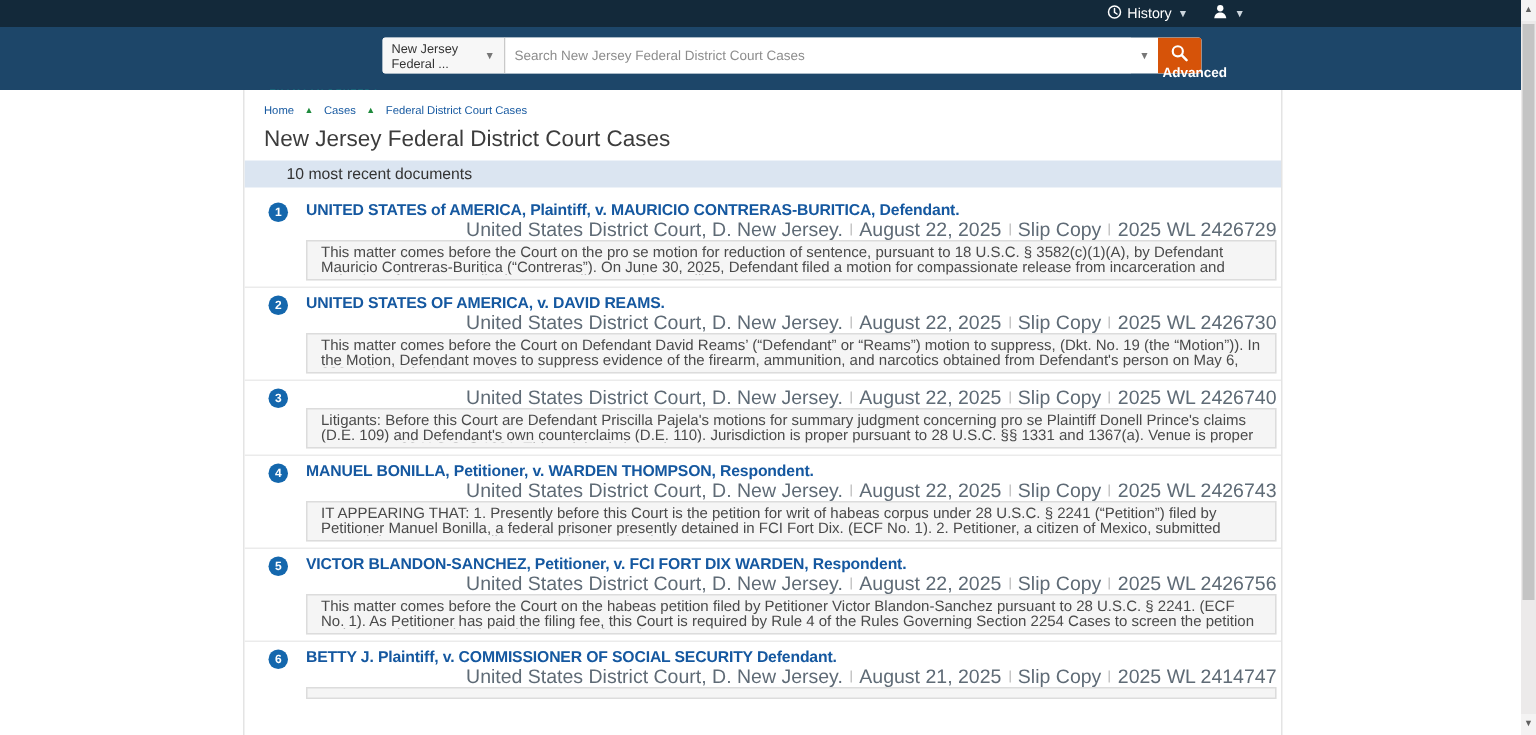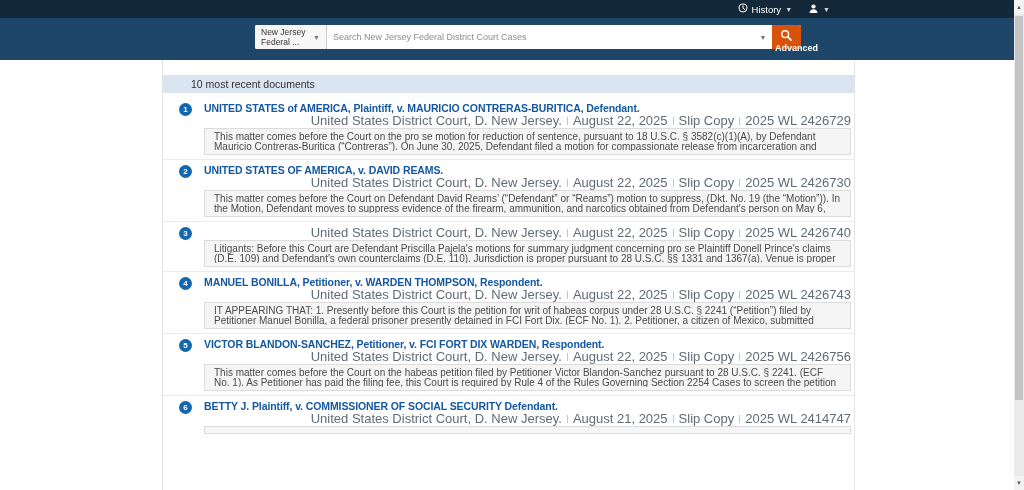--- a/index.html
+++ b/index.html
@@ -18,21 +18,21 @@
   .topbar .item + .item{margin-left:16px;}
   .chev{font-size:7px; color:#cdd6de; line-height:1;}
 
   
   .header{height:42px; background:var(--header-navy); position:relative;}
   .brand{position:absolute; left:180px; top:22px; color:#14b8a6; line-height:1; cursor:pointer;margin-top:20px;}
   .brand-small{font-size:6px; font-weight:bold; letter-spacing:0.8px; display:block;}
   .brand-large{font-size:15px; font-weight:bold; letter-spacing:0.6px; display:block; margin-top:3px;}
   .search-group{position:absolute; left:255px; top:7px; height:24px; width:546px; display:flex;
     background:#fff; border-radius:2px; overflow:hidden;}
-  .scope{width:72px; background:#f7f7f7; border-right:1px solid #c9c9c9; display:flex;
+  .scope{width:82px; background:#f7f7f7; border-right:1px solid #c9c9c9; display:flex;
     align-items:center; justify-content:space-between; padding:0 6px; font-size:8.5px; color:#333; cursor:pointer;}
   .scope .chev{color:#777;}
   .search-input{flex:1; border:none; outline:none; font-size:9px; padding:0 6px; color:#333;
     font-family:"Liberation Sans", sans-serif;}
   .search-input::placeholder{color:#8d8d8d;}
   .input-chev{width:18px; display:flex; align-items:center; justify-content:center; color:#777; cursor:pointer;}
   .search-btn{width:29px; background:var(--accent-orange); border:none; display:flex;
     align-items:center; justify-content:center; cursor:pointer;}
   .advanced{position:absolute; left:775px; top:25px; color:#fff; font-size:9px; font-weight:bold; cursor:pointer;}
 
@@ -118,21 +118,29 @@
             <circle cx="8" cy="8" r="5.2" fill="none" stroke="#fff" stroke-width="2.2"></circle>
             <line x1="12" y1="12" x2="17" y2="17" stroke="#fff" stroke-width="2.6" stroke-linecap="round"></line>
           </svg>
       </span>
     </button>
   </div>
   <span class="advanced">Advanced</span>
 </div>
 
 <div class="content">
-
+  <div class="breadcrumb">
+    <span class="crumb">Home</span>
+    <span class="crumb-caret">▲</span>
+    <span class="crumb">Cases</span>
+    <span class="crumb-caret">▲</span>
+    <span class="crumb">Federal District Court Cases</span>
+  </div>
+
+  <h1 class="page-title">New Jersey Federal District Court Cases</h1>
 
 
   <div class="section-bar">10 most recent documents</div>
 
   <div class="results">
   <div class="result">
     <div class="badge">1</div>
     <div class="result-body">
       <span class="result-title">UNITED STATES of AMERICA, Plaintiff, v. MAURICIO CONTRERAS-BURITICA, Defendant.</span>
       <div class="result-meta">

